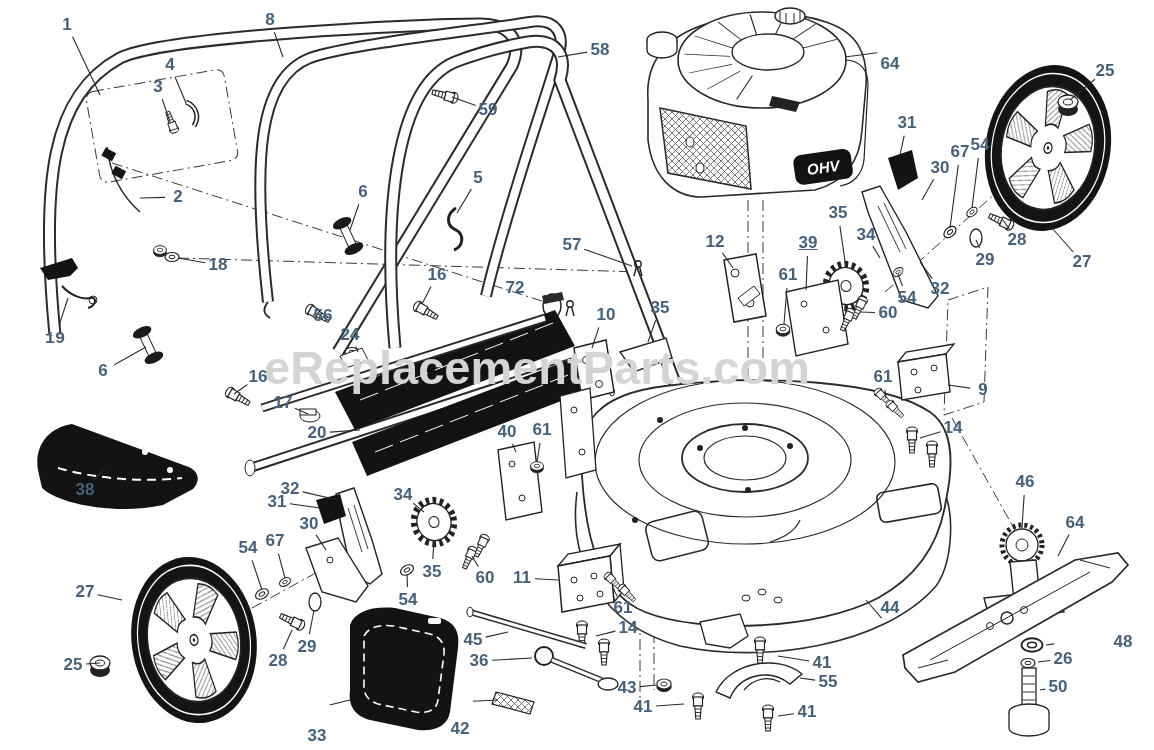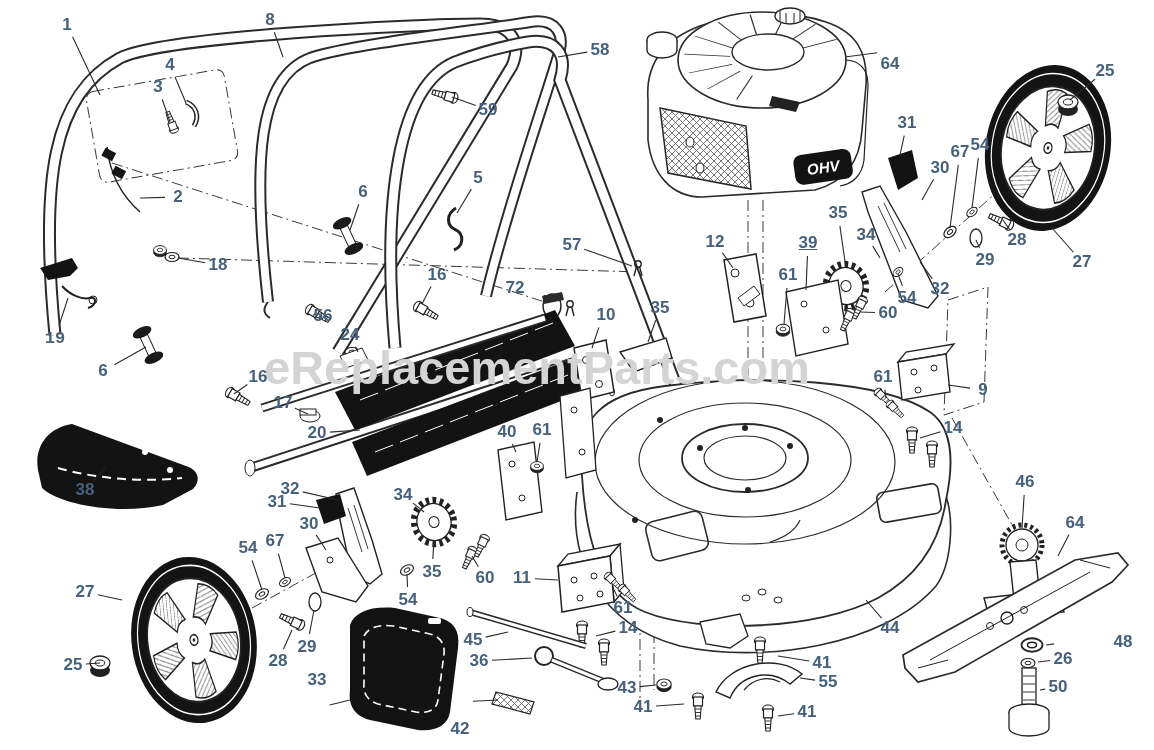--- a/index.html
+++ b/index.html
@@ -528,32 +528,32 @@
       <div class="plabel" style="left: 248px; top: 548px;">54</div>
       <div class="plabel" style="left: 403px; top: 495px;">34</div>
       <div class="plabel" style="left: 432px; top: 572px;">35</div>
       <div class="plabel" style="left: 408px; top: 600px;">54</div>
       <div class="plabel" style="left: 485px; top: 578px;">60</div>
       <div class="plabel" style="left: 522px; top: 578px;">11</div>
       <div class="plabel" style="left: 85px; top: 592px;">27</div>
       <div class="plabel" style="left: 73px; top: 665px;">25</div>
       <div class="plabel" style="left: 307px; top: 647px;">29</div>
       <div class="plabel" style="left: 278px; top: 661px;">28</div>
-      <div class="plabel" style="left: 317px; top: 680px;">33</div>
+      <div class="plabel" style="left: 317px; top: 736px;">33</div>
       <div class="plabel" style="left: 473px; top: 640px;">45</div>
       <div class="plabel" style="left: 479px; top: 661px;">36</div>
       <div class="plabel" style="left: 460px; top: 729px;">42</div>
       <div class="plabel" style="left: 623px; top: 608px;">61</div>
       <div class="plabel" style="left: 628px; top: 628px;">14</div>
       <div class="plabel" style="left: 627px; top: 688px;">43</div>
       <div class="plabel" style="left: 643px; top: 707px;">41</div>
       <div class="plabel" style="left: 822px; top: 663px;">41</div>
       <div class="plabel" style="left: 828px; top: 682px;">55</div>
       <div class="plabel" style="left: 807px; top: 712px;">41</div>
-      <div class="plabel" style="left: 890px; top: 628px;">44</div>
+      <div class="plabel" style="left: 890px; top: 608px;">44</div>
       <div class="plabel" style="left: 1025px; top: 482px;">46</div>
       <div class="plabel" style="left: 1075px; top: 523px;">64</div>
       <div class="plabel" style="left: 1123px; top: 642px;">48</div>
       <div class="plabel" style="left: 1063px; top: 659px;">26</div>
       <div class="plabel" style="left: 1058px; top: 687px;">50</div>
     </div>
 
 </div>
 
 </body></html>

